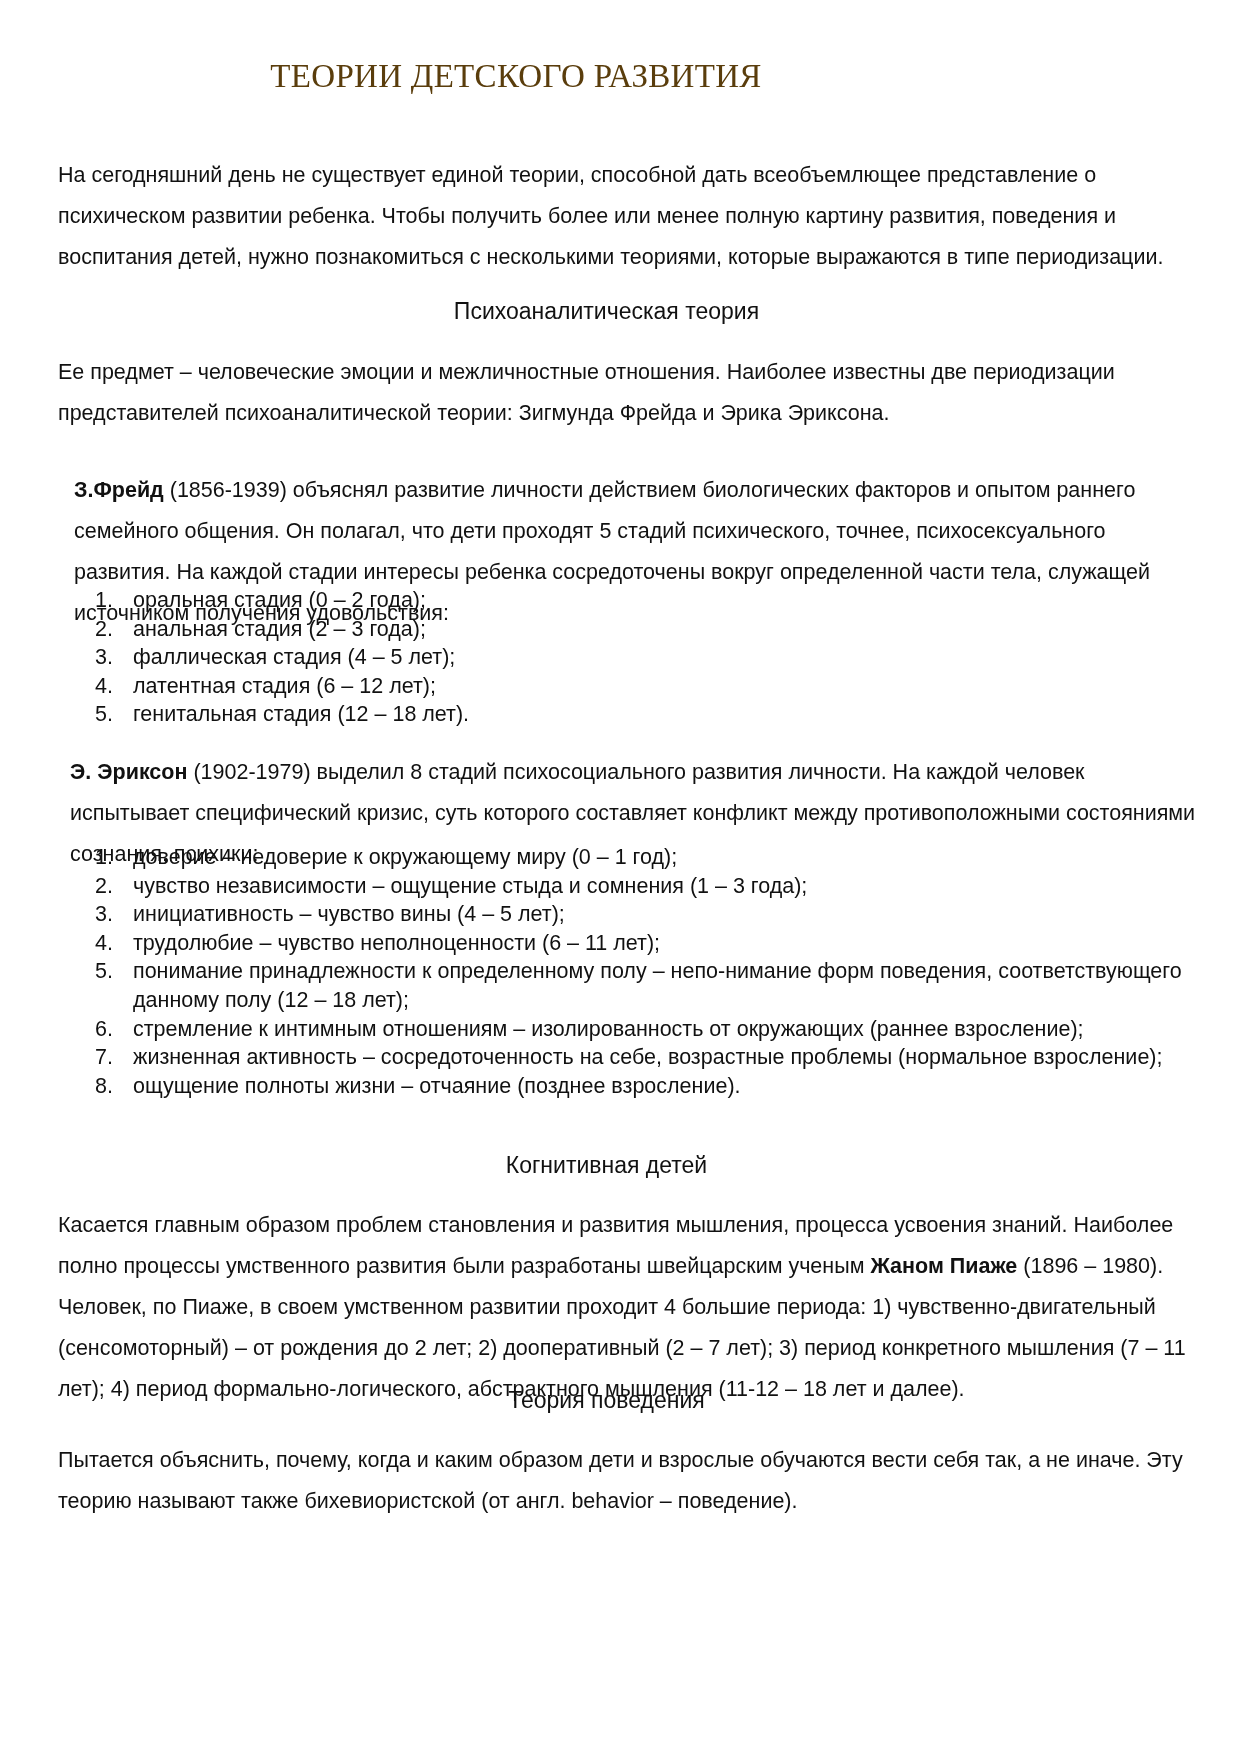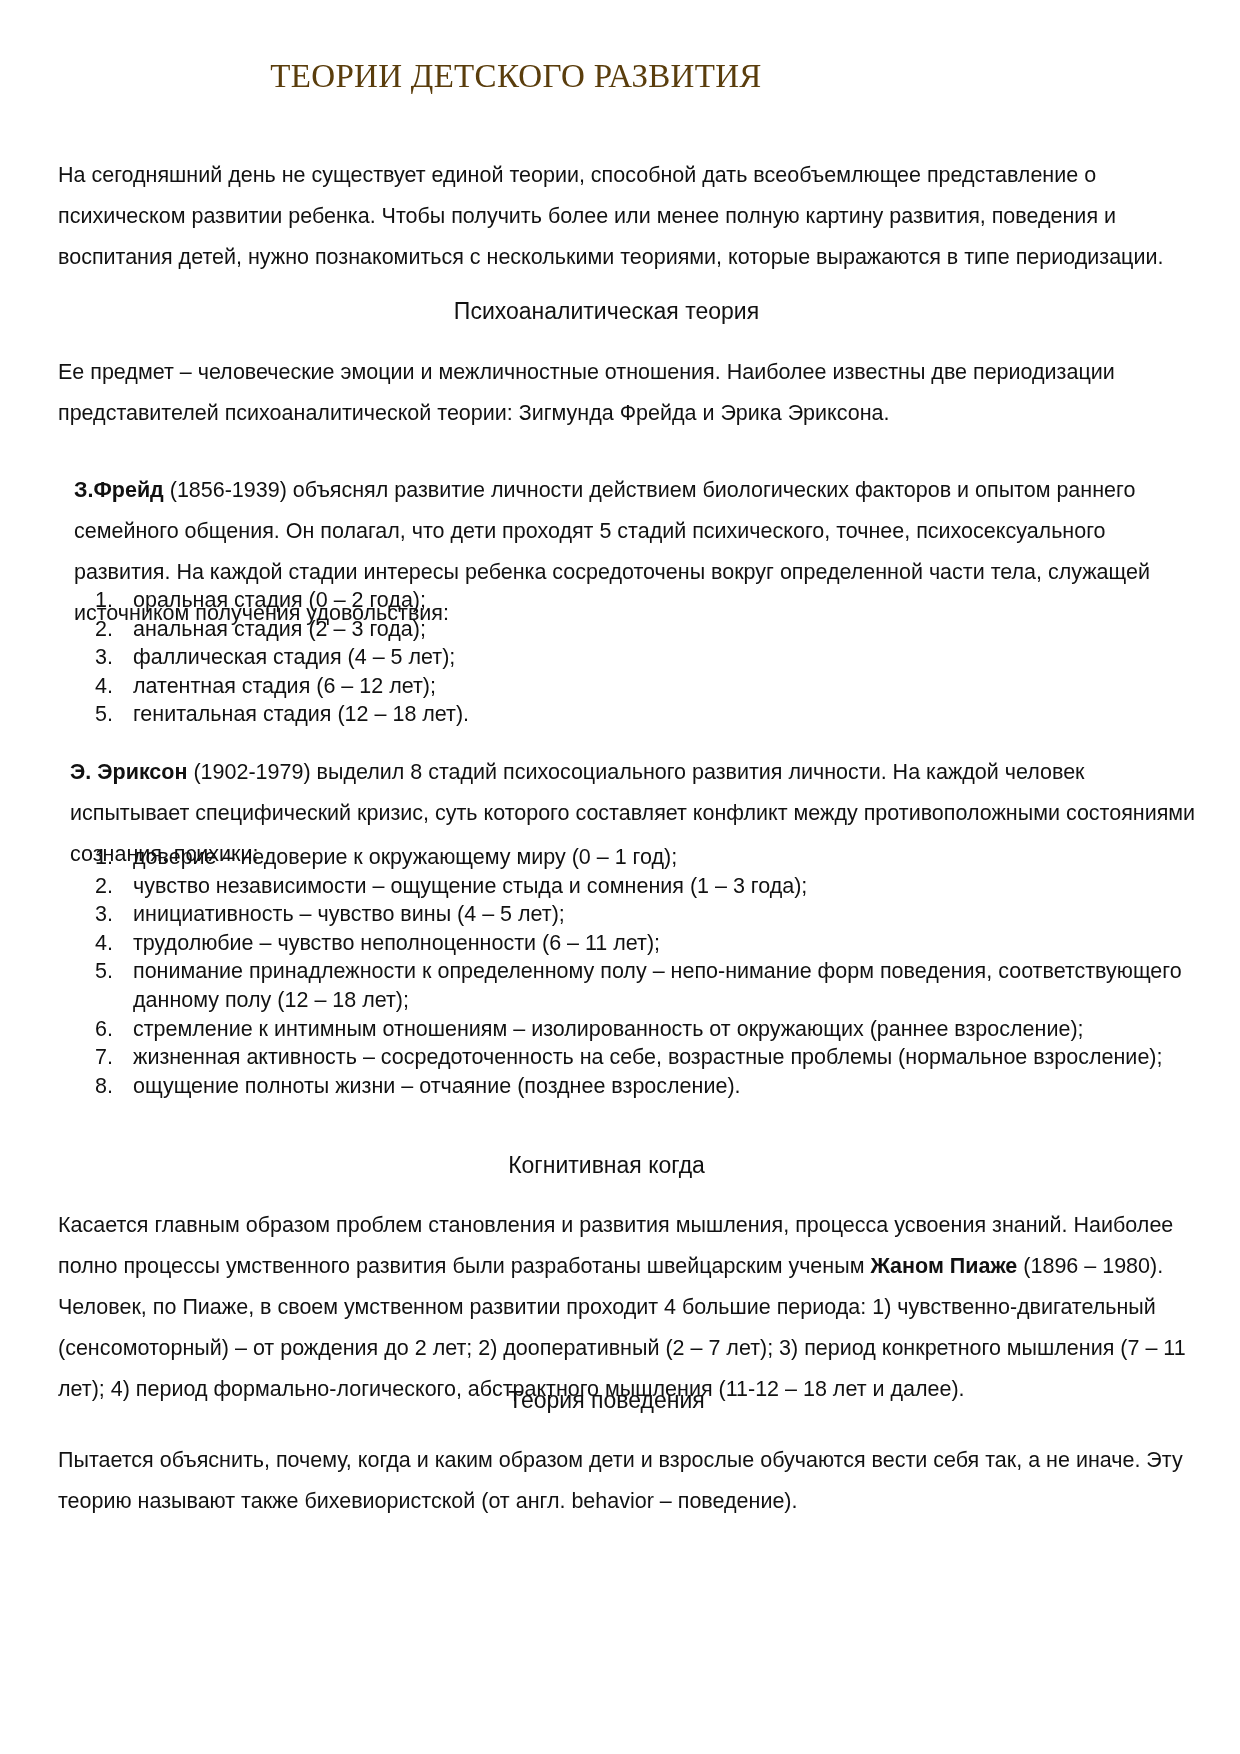--- a/index.html
+++ b/index.html
@@ -46,21 +46,21 @@
     <li><span class="num">1.</span><span>доверие – недоверие к окружающему миру (0 – 1 год);</span></li>
     <li><span class="num">2.</span><span>чувство независимости – ощущение стыда и сомнения (1 – 3 года);</span></li>
     <li><span class="num">3.</span><span>инициативность – чувство вины (4 – 5 лет);</span></li>
     <li><span class="num">4.</span><span>трудолюбие – чувство неполноценности (6 – 11 лет);</span></li>
     <li><span class="num">5.</span><span>понимание принадлежности к определенному полу – непо-нимание форм поведения, соответствующего данному полу (12 – 18 лет);</span></li>
     <li><span class="num">6.</span><span>стремление к интимным отношениям – изолированность от окружающих (раннее взросление);</span></li>
     <li><span class="num">7.</span><span>жизненная активность – сосредоточенность на себе, возрастные проблемы (нормальное взросление);</span></li>
     <li><span class="num">8.</span><span>ощущение полноты жизни – отчаяние (позднее взросление).</span></li>
   </ul>
 
-  <div class="heading" style="top:1152px;">Когнитивная когда</div>
+  <div class="heading" style="top:1152px;">Когнитивная детей</div>
 
   <p class="para" style="top:1205px;margin:0;"><span>Касается главным образом проблем становления и развития мышления, процесса усвоения знаний. Наиболее полно процессы умственного развития были разработаны швейцарским ученым </span><b>Жаном Пиаже</b><span> (1896 – 1980). Человек, по Пиаже, в своем умственном развитии проходит 4 большие периода: 1) чувственно-двигательный (сенсомоторный) – от рождения до 2 лет; 2) дооперативный (2 – 7 лет); 3) период конкретного мышления (7 – 11 лет); 4) период формально-логического, абстрактного мышления (11-12 – 18 лет и далее).</span></p>
 
   <div class="heading" style="top:1387px;">Теория поведения</div>
 
   <p class="para" style="top:1440px;margin:0;">Пытается объяснить, почему, когда и каким образом дети и взрослые обучаются вести себя так, а не иначе. Эту теорию называют также бихевиористской (от англ. behavior – поведение).</p>
 
 </div>
 
 </body></html>

